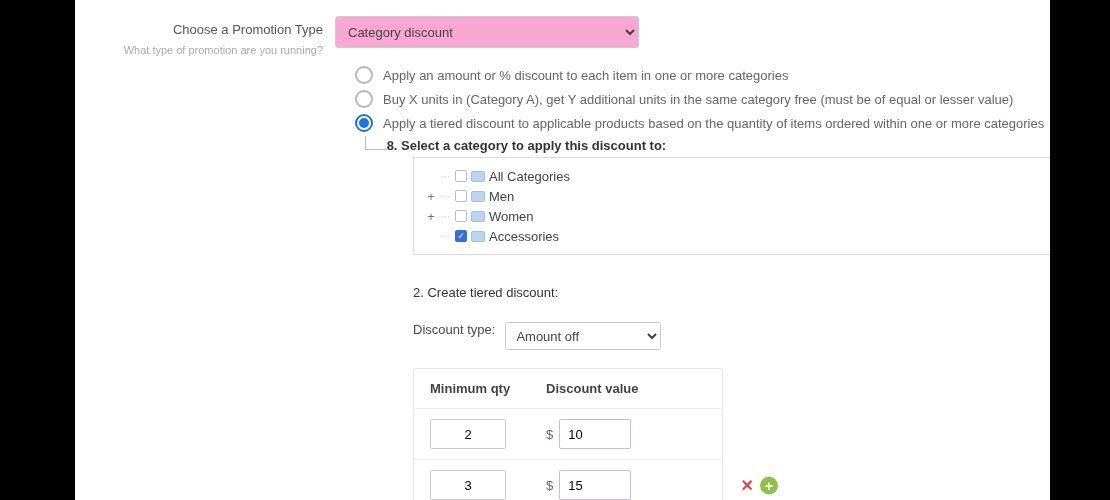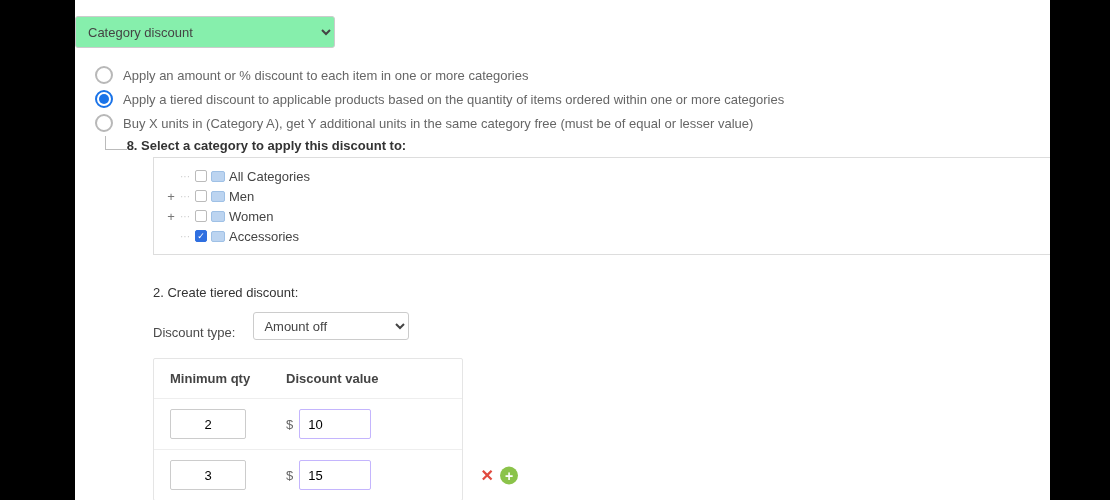--- a/index.html
+++ b/index.html
@@ -7,41 +7,41 @@
     .page { width: 1110px; height: 500px; display: flex; }
     .sidebar-left, .sidebar-right { background: #000; }
     .sidebar-left { width: 75px; }
     .sidebar-right { width: 60px; }
     .main { flex: 1; padding: 16px 0 20px 0; background: #fff; overflow: hidden; }
     .row { display: flex; align-items: flex-start; }
     .label-col { width: 260px; text-align: right; padding-right: 12px; padding-top: 6px; }
     .label-col .label-title { color: #555; font-size: 13px; }
     .label-col .label-help { color: #aaa; font-size: 11px; margin-top: 6px; line-height: 1.4; }
     .field-col { flex: 1; }
-    select.promo-type { width: 260px; height: 32px; border: 1px solid #ccc; border-radius: 3px; background: #86efac; padding: 0 8px; color: #444; font-size: 13px; }
+    select.promo-type { width: 304px; height: 32px; border: 1px solid #ccc; border-radius: 3px; background: #f9a8d4; padding: 0 8px; color: #444; font-size: 13px; }
     .radio-group { margin-top: 18px; }
     .radio-item { display: flex; align-items: center; margin-bottom: 6px; gap: 10px; padding-left: 20px; }
     .radio-outer { width: 18px; height: 18px; border: 2px solid #b8b8b8; border-radius: 50%; display: inline-flex; align-items: center; justify-content: center; cursor: pointer; flex-shrink: 0; }
     .radio-outer.checked { border-color: #1a73e8; }
     .radio-inner { width: 10px; height: 10px; border-radius: 50%; background: #1a73e8; display: none; }
     .radio-outer.checked .radio-inner { display: block; }
     .radio-label { color: #666; font-size: 13px; }
     .section-header { font-weight: bold; color: #333; font-size: 13px; margin-left: 48px; margin-top: 2px; }
     .section-header2 { font-weight: normal; color: #333; font-size: 13px; margin-left: 78px; margin-top: 30px; }
     .tree-corner { display:inline-block; width: 22px; height: 14px; border-left: 1px solid #bbb; border-bottom: 1px solid #bbb; margin-left: 30px; margin-right: -4px; vertical-align: top; position: relative; top: -2px; }
     .tree-panel { border: 1px solid #ddd; border-right: none; margin-left: 78px; margin-top: 4px; padding: 8px 6px; font-size: 13px; min-height: 72px; }
     .tree-row { display: flex; align-items: center; height: 20px; gap: 4px; padding-left: 6px; }
     .tree-exp { width: 10px; text-align: center; color: #777; font-size: 13px; cursor: pointer; }
     .tree-dots { color: #ccc; font-size: 10px; margin-right: 1px; }
     .tree-cb { width: 12px; height: 12px; border: 1px solid #bbb; border-radius: 2px; display: inline-flex; align-items: center; justify-content: center; cursor: pointer; background: #fff; }
     .tree-cb.checked { background: #2f6fe0; border-color: #2f6fe0; }
     .tree-cb.checked::after { content: "✓"; color: #fff; font-size: 9px; line-height: 1; }
     .tree-folder { width: 14px; height: 11px; background: #bcd4f0; border: 1px solid #9fc1e6; border-radius: 2px; position: relative; display: inline-block; }
     .tree-label { color: #444; }
-    .discount-type-row { margin-left: 78px; margin-top: 12px; display: flex; align-items: flex-end; gap: 18px; font-size: 13px; }
+    .discount-type-row { margin-left: 78px; margin-top: 22px; display: flex; align-items: flex-start; gap: 10px; font-size: 13px; }
     select.discount-type { width: 156px; height: 28px; border: 1px solid #ccc; border-radius: 3px; padding: 0 6px; font-size: 13px; background: #fff; color: #444; }
     .tier-table { margin-left: 78px; margin-top: 18px; border: 1px solid #e5e5e5; border-radius: 2px; width: 310px; }
     .tier-head { display: flex; padding: 12px 16px; font-weight: 600; color: #444; font-size: 13px; }
     .tier-head .th1 { width: 116px; }
     .tier-head .th2 { flex: 1; }
     .tier-body-row { display: flex; align-items: center; padding: 10px 16px; border-top: 1px solid #eee; gap: 0; position: relative; }
     .qty-input { width: 76px; height: 30px; border: 1px solid #ccc; border-radius: 2px; text-align: center; font-size: 13px; margin-right: 40px; }
     .dollar { color: #666; margin-right: 6px; }
     .val-input { width: 72px; height: 30px; border: 1px solid #c4b5fd; border-radius: 2px; padding: 0 8px; font-size: 13px; }
     .row-actions { position: absolute; right: -56px; top: 50%; transform: translateY(-50%); display: flex; align-items: center; gap: 6px; }
@@ -49,39 +49,43 @@
     .add-btn { width: 18px; height: 18px; border-radius: 50%; background: #8bc34a; color: #fff; font-size: 14px; display: inline-flex; align-items: center; justify-content: center; cursor: pointer; font-weight: bold; }
   </style>
 </head>
 <body>
 
 <div class="page">
   <div class="sidebar-left"></div>
   <div class="main">
 
     <div class="row">
+      <div class="label-col">
+        <div class="label-title">Choose a Promotion Type</div>
+        <div class="label-help">What type of promotion are you running?</div>
+      </div>
       <div class="field-col">
         <select class="promo-type">
           <option>Category discount</option>
         </select>
 
         <div class="radio-group" id="radio-group">
             <div class="radio-item">
               <span class="radio-outer"></span>
               <span class="radio-label">Apply an amount or % discount to each item in one or more categories</span>
             </div>
             <div class="radio-item">
+              <span class="radio-outer"></span>
+              <span class="radio-label">Buy X units in (Category A), get Y additional units in the same category free (must be of equal or lesser value)</span>
+            </div>
+            <div class="radio-item">
               <span class="radio-outer checked">
                 <span class="radio-inner"></span>
               </span>
               <span class="radio-label">Apply a tiered discount to applicable products based on the quantity of items ordered within one or more categories</span>
-            </div>
-            <div class="radio-item">
-              <span class="radio-outer"></span>
-              <span class="radio-label">Buy X units in (Category A), get Y additional units in the same category free (must be of equal or lesser value)</span>
             </div>
           </div>
 
         <div>
           <span class="tree-corner"></span>
           <span class="section-header" style="margin-left:0;">8. Select a category to apply this discount to:</span>
         </div>
 
         <div class="tree-panel" id="tree-panel">
             <div class="tree-row">

